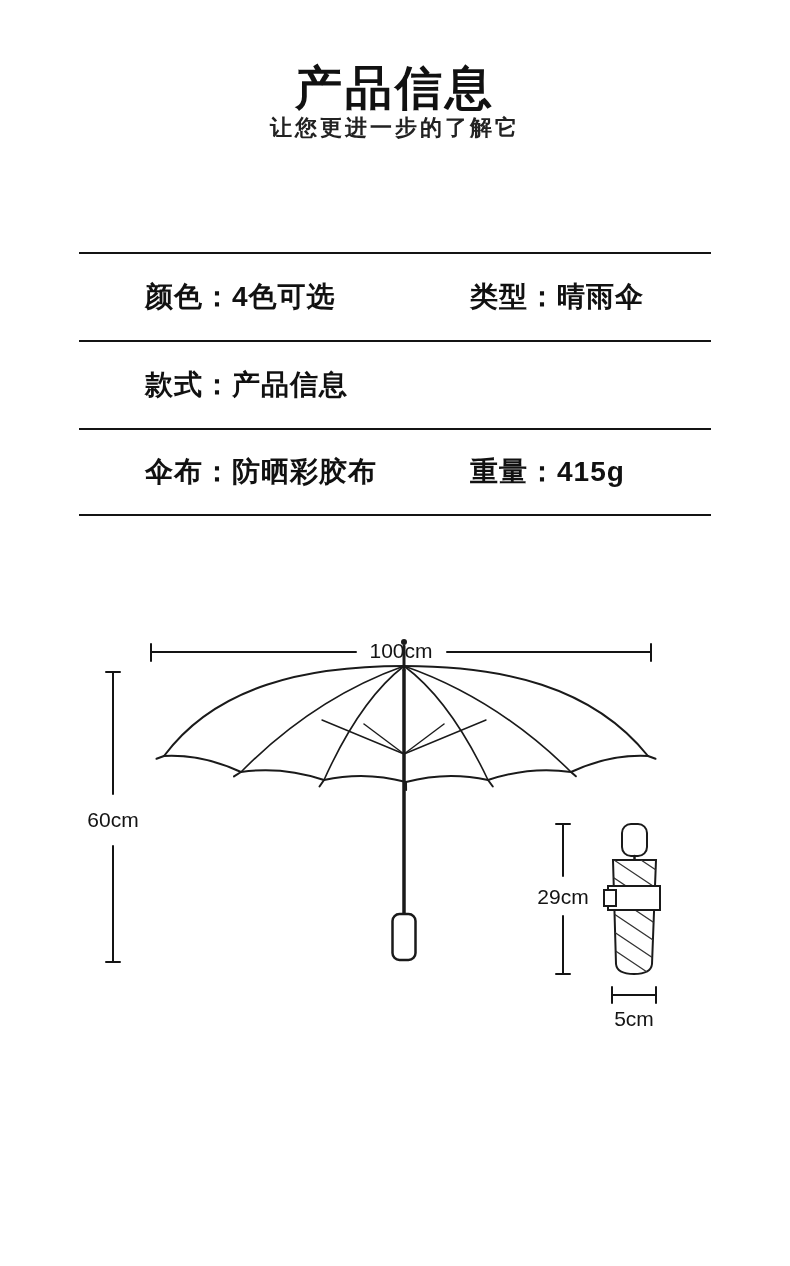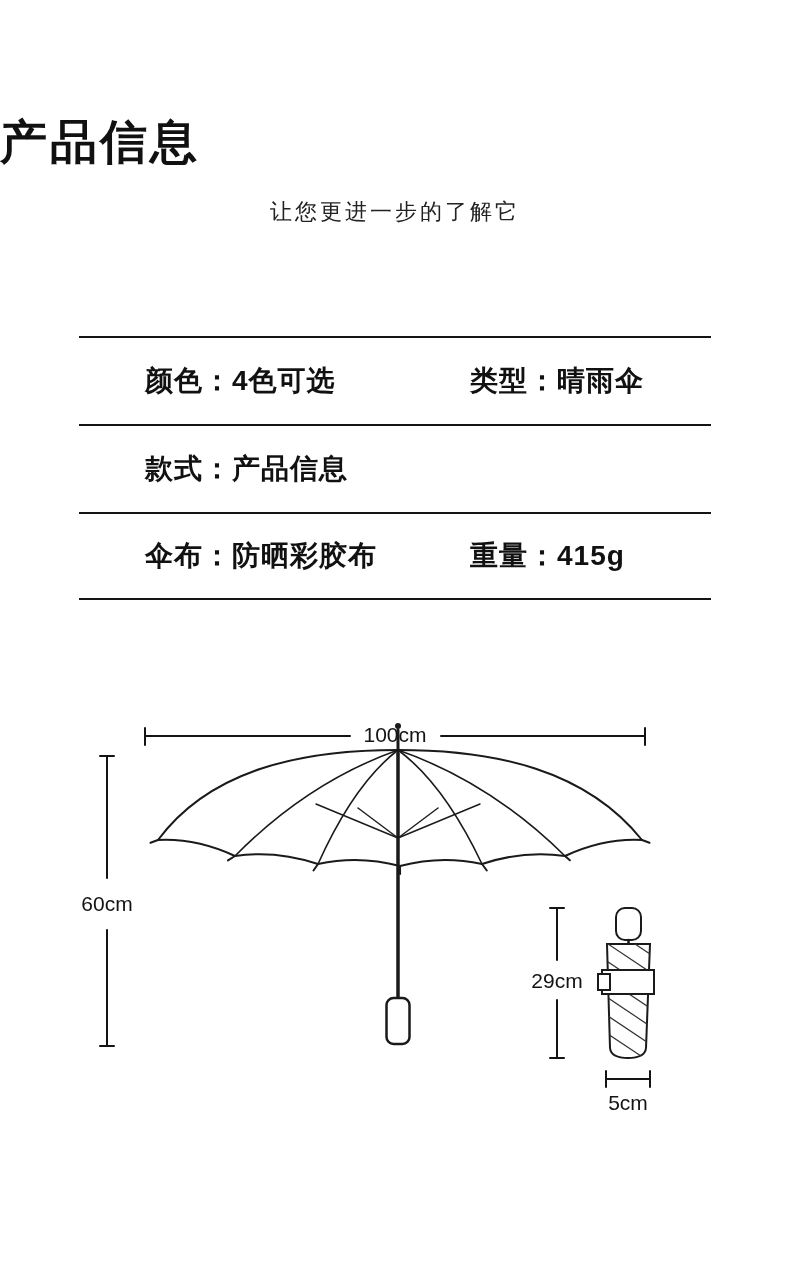--- a/index.html
+++ b/index.html
@@ -5,33 +5,32 @@
   * { margin:0; padding:0; box-sizing:border-box; }
   html,body { background:#ffffff; }
   body {
     width:790px; height:1266px;
     font-family:"Liberation Sans","DejaVu Sans",sans-serif;
     color:#141414;
     overflow:hidden;
   }
   .page { width:790px; height:1266px; background:#fff; }
   .title {
-    padding-top:116px;
-    text-align:left;
+    padding-top:62px;
+    text-align:center;
     font-size:47px;
     font-weight:900;
     letter-spacing:3px;
     color:#111;
     line-height:1.1;
   }
   .subtitle {
-    margin-top:30px;
     text-align:center;
     font-size:22px;
-    font-weight:400;
+    font-weight:700;
     letter-spacing:3px;
     color:#222;
     line-height:1.3;
   }
   .spec-table {
     width:632px;
     margin:110px auto 0;
   }
   .spec-row {
     display:flex;
@@ -42,21 +41,21 @@
   .spec-row:last-child { border-bottom:2px solid #141414; }
   .spec-cell {
     font-size:28px;
     font-weight:600;
     letter-spacing:1px;
     color:#111;
     white-space:nowrap;
   }
   .spec-cell.left  { width:391px; padding-left:66px; }
   .spec-cell.right { flex:1; }
-  .diagram { width:636px; margin-top:8px; }
+  .diagram { width:636px; margin-top:8px;padding-left:6px; }
   .diagram svg { display:block; }
   .diagram text {
     font-family:"Liberation Sans","DejaVu Sans",sans-serif;
     font-size:21px;
     font-weight:500;
     fill:#141414;
   }
 </style>
 </head>
 <body>

